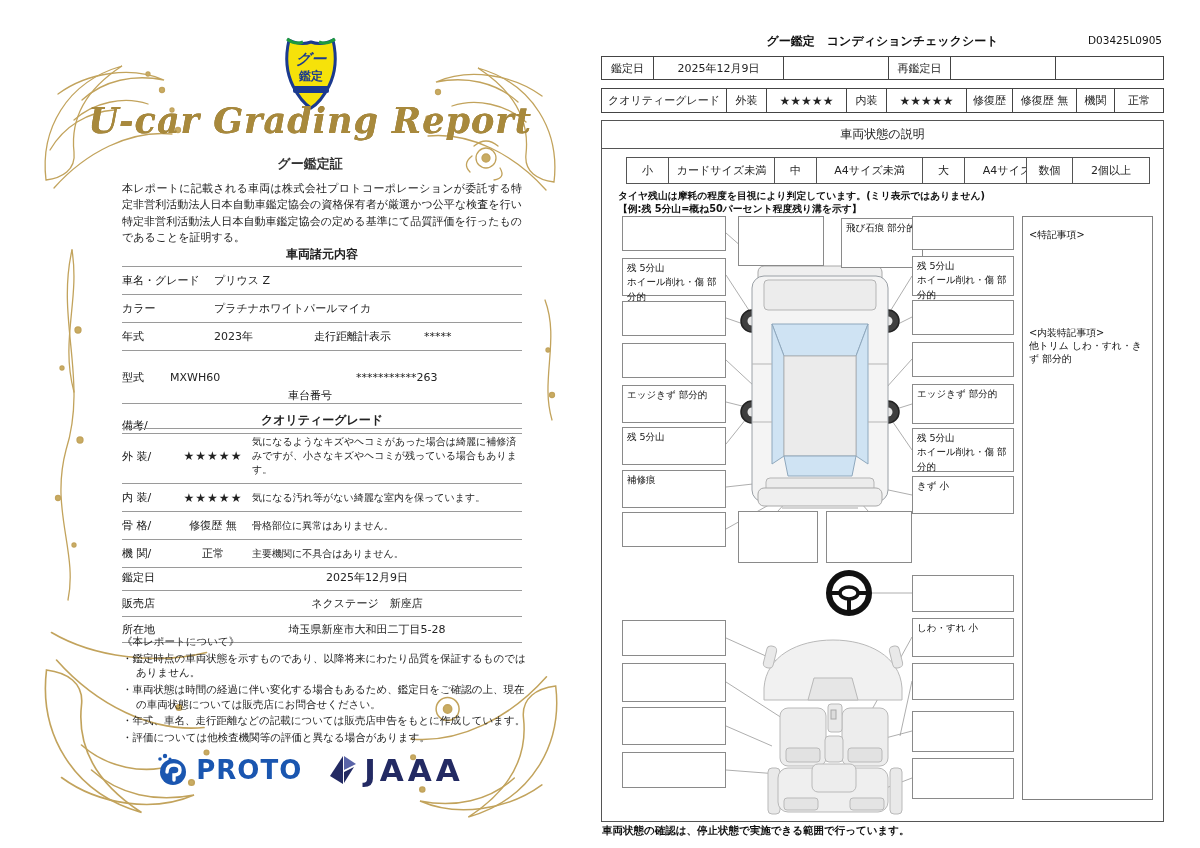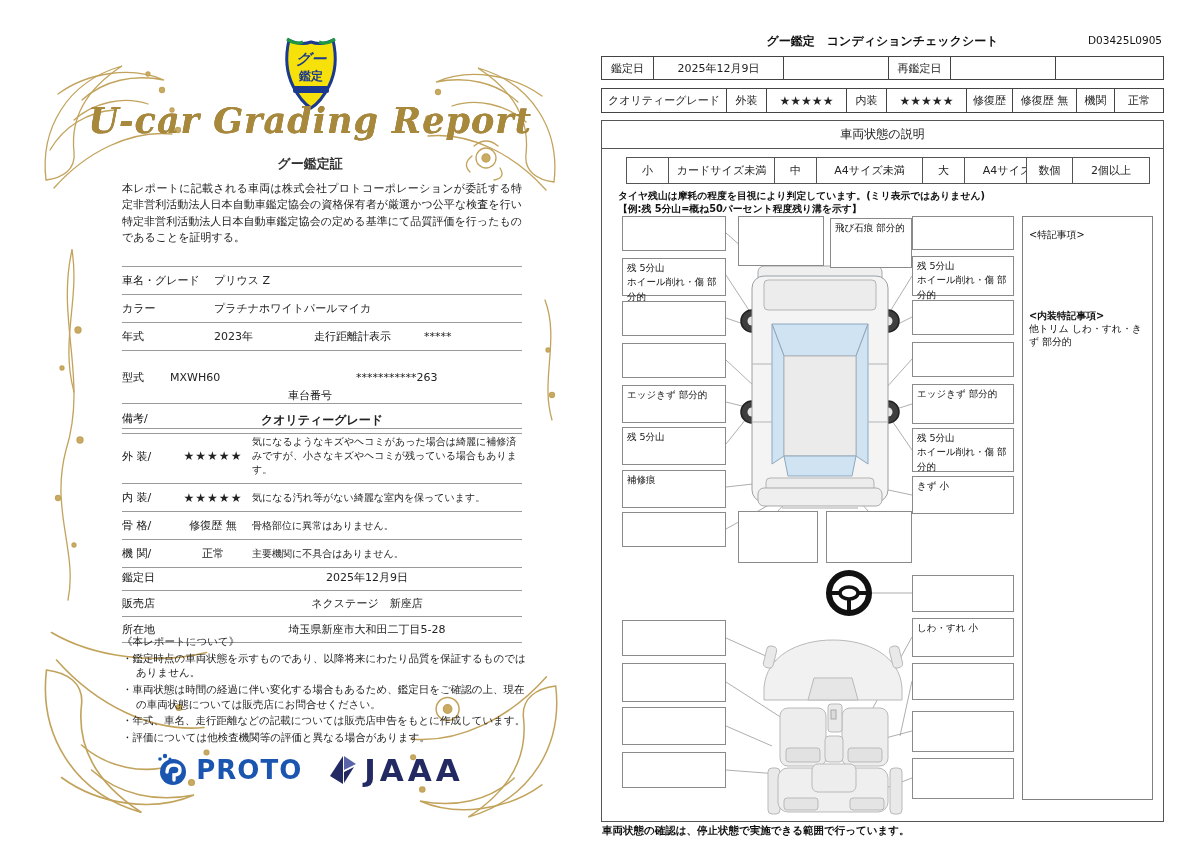--- a/index.html
+++ b/index.html
@@ -54,21 +54,21 @@
   .bb-head{position:absolute;left:0;top:0;width:100%;height:27px;border-bottom:1px solid #555;display:flex;align-items:center;justify-content:center;font-weight:normal;font-size:12px;}
   .legend{position:absolute;top:36px;display:flex;border:1px solid #555;height:25px;box-sizing:content-box;background:#fff;}
   .tire-note{position:absolute;left:16px;top:69px;font-size:9.8px;font-weight:bold;color:#111;line-height:1.3;}
   .dgm{position:absolute;left:0;top:95px;width:561px;height:600px;}
   .dgm svg{position:absolute;left:0;top:0;}
   .lbl{
     position:absolute;border:1px solid #8a8a8a;background:#fff;font-size:9.5px;line-height:1.5;
     padding:2px 4px;box-sizing:border-box;white-space:pre-line;color:#111;
   }
   .notes-panel{position:absolute;left:420px;top:0px;width:131px;height:584px;border:1.5px solid #808080;box-sizing:border-box;background:#fff;font-size:9.8px;color:#111;padding:12px 6px;}
-  .np-int{margin-top:68px;font-weight:bold;}
+  .np-int{margin-top:85px;}
   .s-footer{position:absolute;left:1px;top:791px;font-size:10.5px;font-weight:600;color:#111;}
 </style>
 </head>
 <body>
 
 <div class="report">
 
   <svg class="ornaments" viewBox="0 0 600 848">
     <g stroke="#c2a35c" stroke-width="1.3" fill="none" stroke-linecap="round">
 
@@ -137,20 +137,21 @@
     <path d="M54,3 Q46,9 38,6" stroke="#1d9a3f" stroke-width="3" fill="none"></path>
     <text x="30" y="28" text-anchor="middle" font-size="15" font-weight="bold" font-style="italic" fill="#1b3a8f">グー</text>
     <text x="30" y="44" text-anchor="middle" font-size="12" font-weight="bold" fill="#1b3a8f">鑑定</text>
     <rect x="12" y="50" width="36" height="7" fill="#1b3a8f" rx="2"></rect>
   </svg>
 
   <div class="r-title">U-car Grading Report</div>
   <div class="r-sub">グー鑑定証</div>
   <div class="r-intro">本レポートに記載される車両は株式会社プロトコーポレーションが委託する特定非営利活動法人日本自動車鑑定協会の資格保有者が厳選かつ公平な検査を行い特定非営利活動法人日本自動車鑑定協会の定める基準にて品質評価を行ったものであることを証明する。</div>
 
+  <div class="sec-title" style="top:246px;">車両諸元内容</div>
 
   <div class="spec">
     <div class="spec-row">
       <span class="sl" style="width:92px;">車名・グレード</span>
       <span>プリウス Z</span>
     </div>
     <div class="spec-row">
       <span class="sl" style="width:92px;">カラー</span>
       <span>プラチナホワイトパールマイカ</span>
     </div>
@@ -159,21 +160,21 @@
       <span style="width:100px;">2023年</span>
       <span class="sl" style="width:110px;">走行距離計表示</span>
       <span>*****</span>
     </div>
     <div class="spec-row">
       <span class="sl" style="width:48px;">型式</span>
       <span style="width:118px;">MXWH60</span>
       <span class="sl" style="width:68px;margin-top:37px;">車台番号</span>
       <span>***********263</span>
     </div>
-    <div class="spec-row" style="min-height:29px;">
+    <div class="spec-row" style="min-height:29px;align-items:flex-end;">
       <span class="sl">備考/</span>
     </div>
   </div>
 
   <div class="sec-title" style="top:412px;">クオリティーグレード</div>
 
   <div class="grades">
     <div class="g-row">
       <span class="g-label">外 装/</span>
       <span class="g-val">★★★★★</span>
@@ -394,21 +395,21 @@
       <div class="lbl" style="left:20px;top:42px;width:104px;height:38px;">残 5分山
 ホイール削れ・傷 部分的</div>
       <div class="lbl" style="left:20px;top:85px;width:104px;height:35px;"></div>
       <div class="lbl" style="left:20px;top:127px;width:104px;height:35px;"></div>
       <div class="lbl" style="left:20px;top:169px;width:104px;height:38px;">エッジきず 部分的</div>
       <div class="lbl" style="left:20px;top:211px;width:104px;height:38px;">残 5分山</div>
       <div class="lbl" style="left:20px;top:254px;width:104px;height:38px;">補修痕</div>
       <div class="lbl" style="left:20px;top:296px;width:104px;height:35px;"></div>
 
       <div class="lbl" style="left:136px;top:0px;width:86px;height:50px;"></div>
-      <div class="lbl" style="left:228px;top:2px;width:82px;height:50px;">飛び石痕 部分的</div>
+      <div class="lbl" style="left:239px;top:2px;width:82px;height:50px;">飛び石痕 部分的</div>
 
       <div class="lbl" style="left:310px;top:0px;width:102px;height:34px;"></div>
       <div class="lbl" style="left:310px;top:40px;width:102px;height:40px;">残 5分山
 ホイール削れ・傷 部分的</div>
       <div class="lbl" style="left:310px;top:84px;width:102px;height:35px;"></div>
       <div class="lbl" style="left:310px;top:126px;width:102px;height:35px;"></div>
       <div class="lbl" style="left:310px;top:168px;width:102px;height:40px;">エッジきず 部分的</div>
       <div class="lbl" style="left:310px;top:212px;width:102px;height:44px;">残 5分山
 ホイール削れ・傷 部分的</div>
       <div class="lbl" style="left:310px;top:260px;width:102px;height:38px;">きず 小</div>

